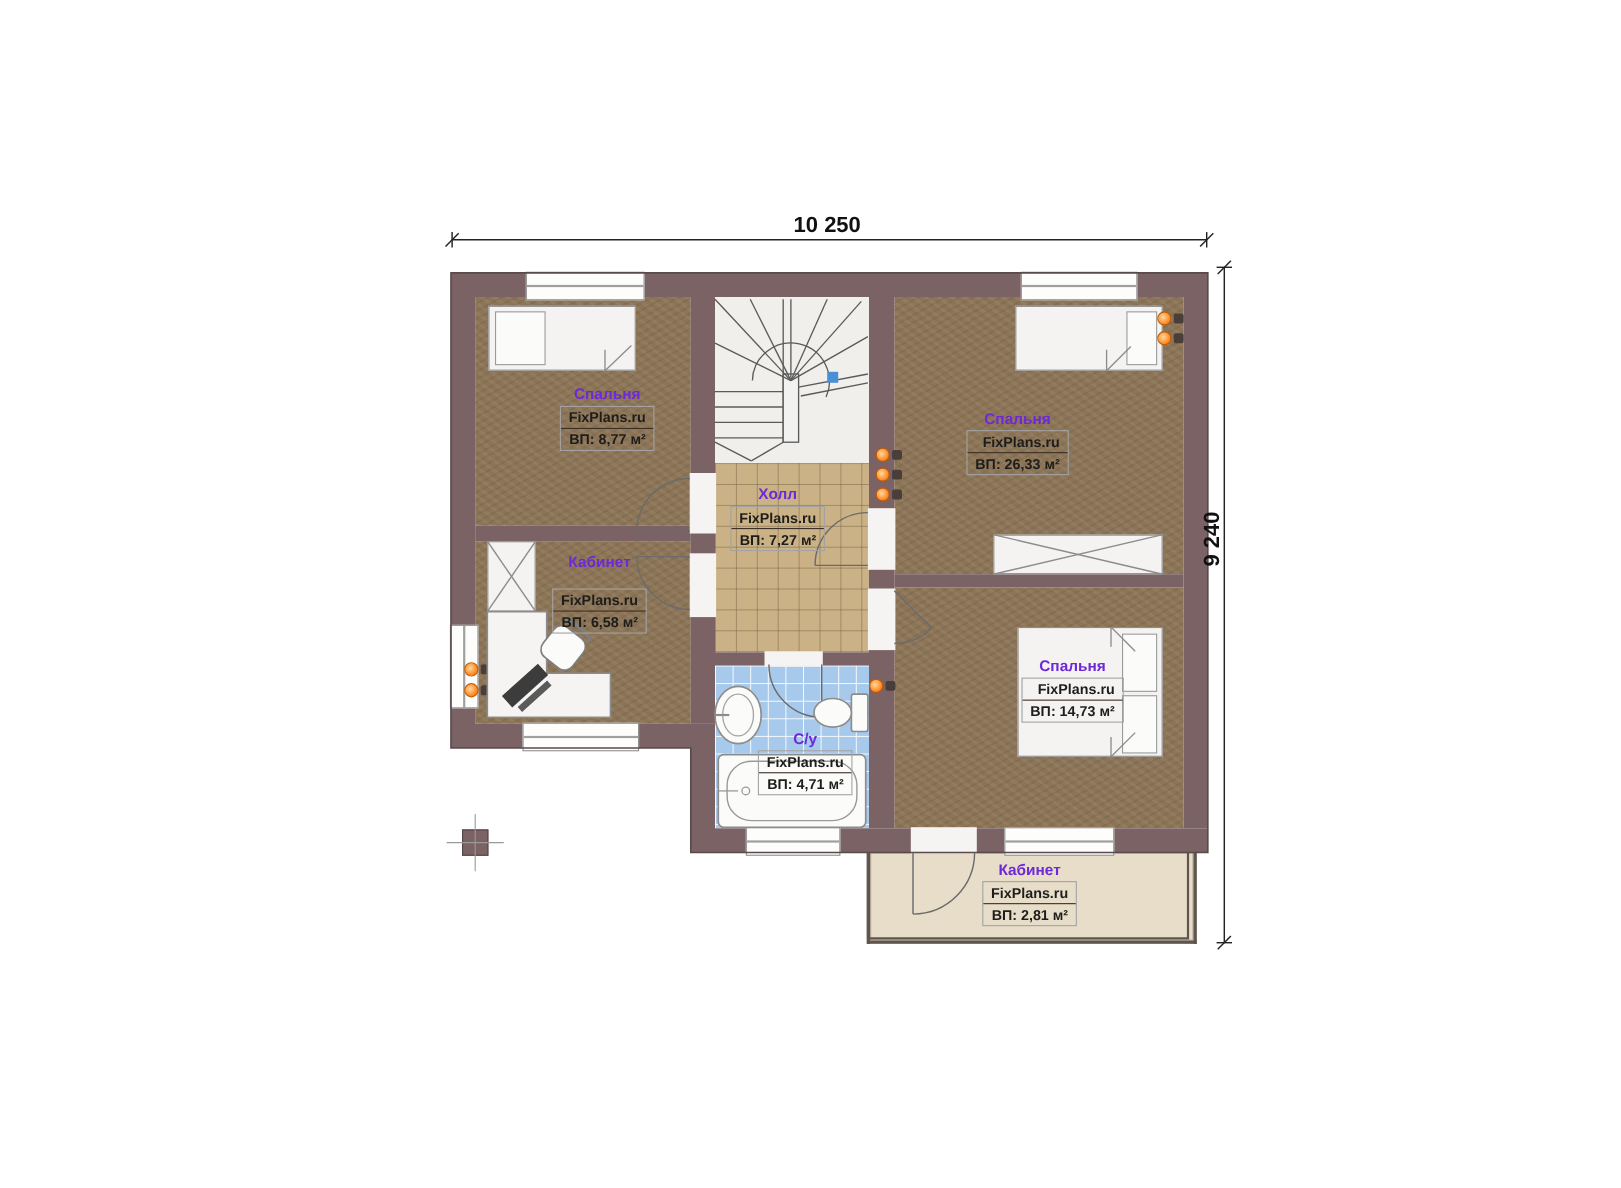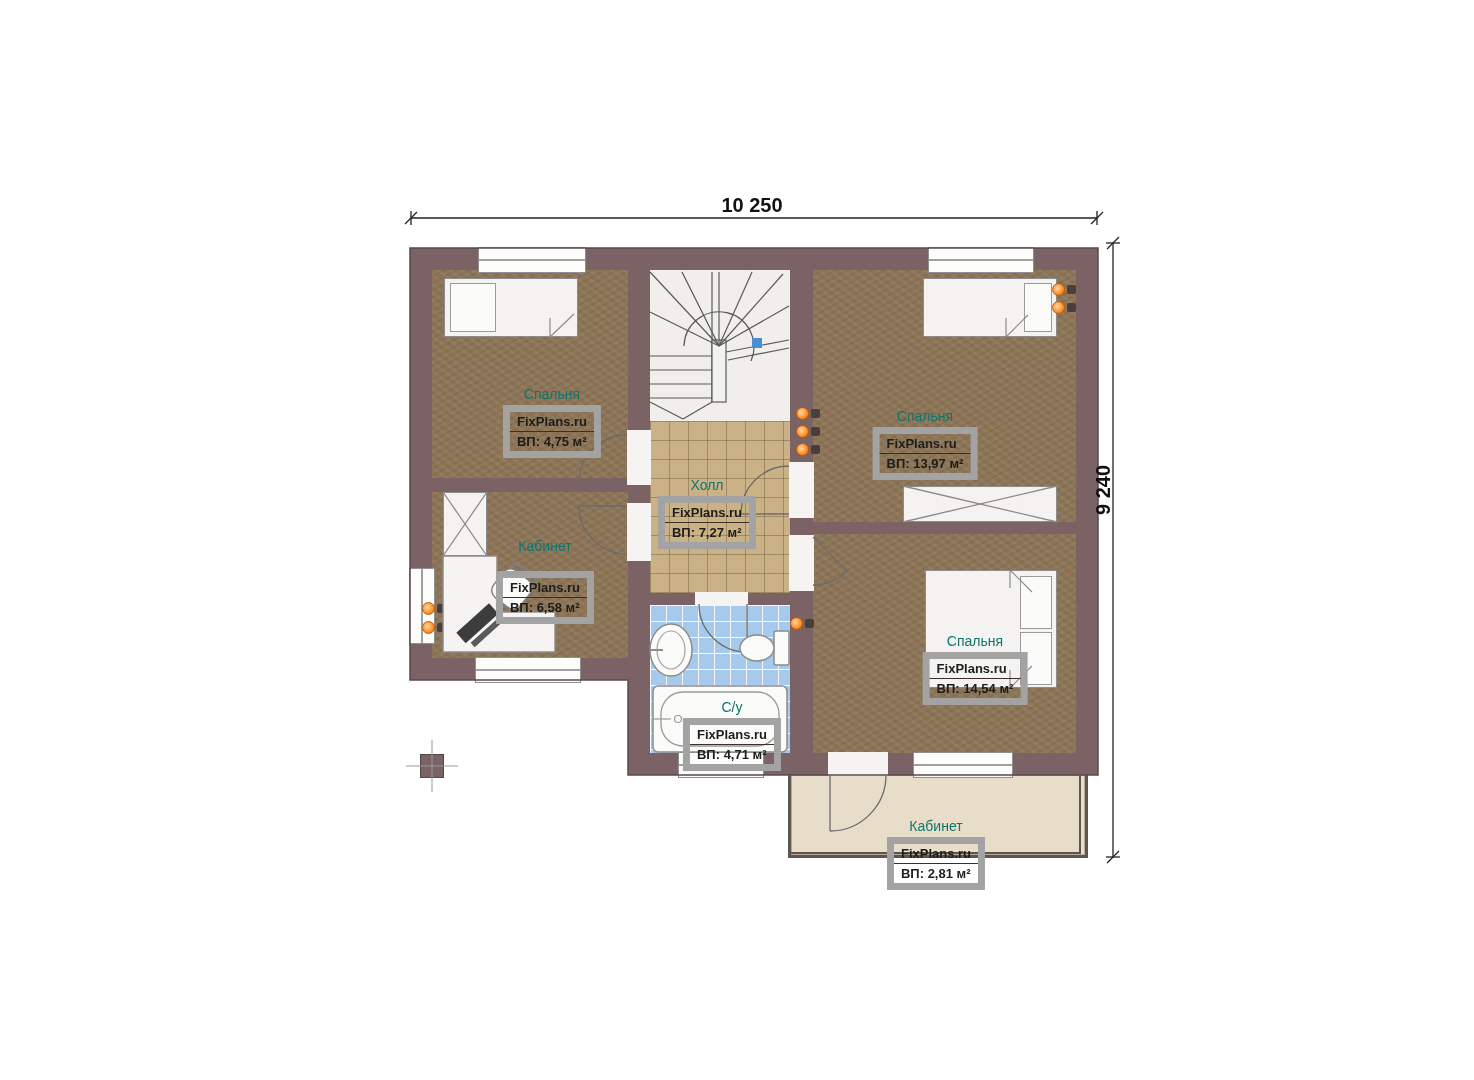--- a/index.html
+++ b/index.html
@@ -33,22 +33,22 @@
   .furn{background:#f4f3f1;border:1.5px solid #8c8c8c;box-sizing:border-box;}
   .pillow{position:absolute;background:#fbfbfa;border:1px solid #9a9a9a;}
   
   .radiator{position:absolute;display:flex;align-items:center;gap:2px;}
   .rad-disc{width:11px;height:11px;border-radius:50%;border:1px solid #c55a00;
     background:radial-gradient(circle at 40% 40%, #ffd9a0, #ff9433 55%, #e56c00 95%);}
   .rad-box{width:9px;height:9px;background:#4a3e38;border-radius:2px;}
   
   .room-label{position:absolute;display:flex;flex-direction:column;align-items:center;gap:3px;
     transform:translateX(-50%);z-index:30;}
-  .room-name{font-size:14px;font-weight:normal;color:#0f766e;white-space:nowrap;margin-top:36px;}
-  .info-box{border:7px solid #a3a3a3;text-align:left;}
+  .room-name{font-size:14px;font-weight:bold;color:#6d28d9;white-space:nowrap;}
+  .info-box{border:1px solid #a3a3a3;text-align:right;}
   .info-row{font-size:13px;font-weight:bold;color:#1d1d1b;padding:2px 7px;white-space:nowrap;}
   .info-row + .info-row{border-top:1px solid #3c2f26;}
   .dim-label{position:absolute;font-size:20px;font-weight:bold;color:#111;white-space:nowrap;z-index:30;}
   .dim-top{transform:translateX(-50%);}
   .dim-right{transform:translate(-50%,-50%) rotate(-90deg);}
   svg.overlay{position:absolute;left:0;top:0;z-index:20;pointer-events:none;}
 </style>
 </head>
 <body>
 
@@ -249,28 +249,28 @@
       <line x1="1106" y1="857" x2="1120" y2="857"></line>
       <line x1="1107" y1="249" x2="1119" y2="237"></line>
       <line x1="1107" y1="863" x2="1119" y2="851"></line>
     </g>
   </svg>
 
   <div class="room-label" style="left:552px;top:350px;">
     <div class="room-name">Спальня</div>
     <div class="info-box">
       <div class="info-row">FixPlans.ru</div>
-      <div class="info-row">ВП: 4,75 м²</div>
+      <div class="info-row">ВП: 8,77 м²</div>
     </div>
   </div>
   <div class="room-label" style="left:925px;top:372px;">
     <div class="room-name">Спальня</div>
     <div class="info-box">
       <div class="info-row">FixPlans.ru</div>
-      <div class="info-row">ВП: 13,97 м²</div>
+      <div class="info-row">ВП: 26,33 м²</div>
     </div>
   </div>
   <div class="room-label" style="left:545px;top:502px;gap:17px;">
     <div class="room-name">Кабинет</div>
     <div class="info-box">
       <div class="info-row">FixPlans.ru</div>
       <div class="info-row">ВП: 6,58 м²</div>
     </div>
   </div>
   <div class="room-label" style="left:707px;top:441px;">
@@ -284,21 +284,21 @@
     <div class="room-name">С/у</div>
     <div class="info-box">
       <div class="info-row">FixPlans.ru</div>
       <div class="info-row">ВП: 4,71 м²</div>
     </div>
   </div>
   <div class="room-label" style="left:975px;top:597px;">
     <div class="room-name">Спальня</div>
     <div class="info-box">
       <div class="info-row">FixPlans.ru</div>
-      <div class="info-row">ВП: 14,54 м²</div>
+      <div class="info-row">ВП: 14,73 м²</div>
     </div>
   </div>
   <div class="room-label" style="left:936px;top:782px;">
     <div class="room-name">Кабинет</div>
     <div class="info-box">
       <div class="info-row">FixPlans.ru</div>
       <div class="info-row">ВП: 2,81 м²</div>
     </div>
   </div>
 

